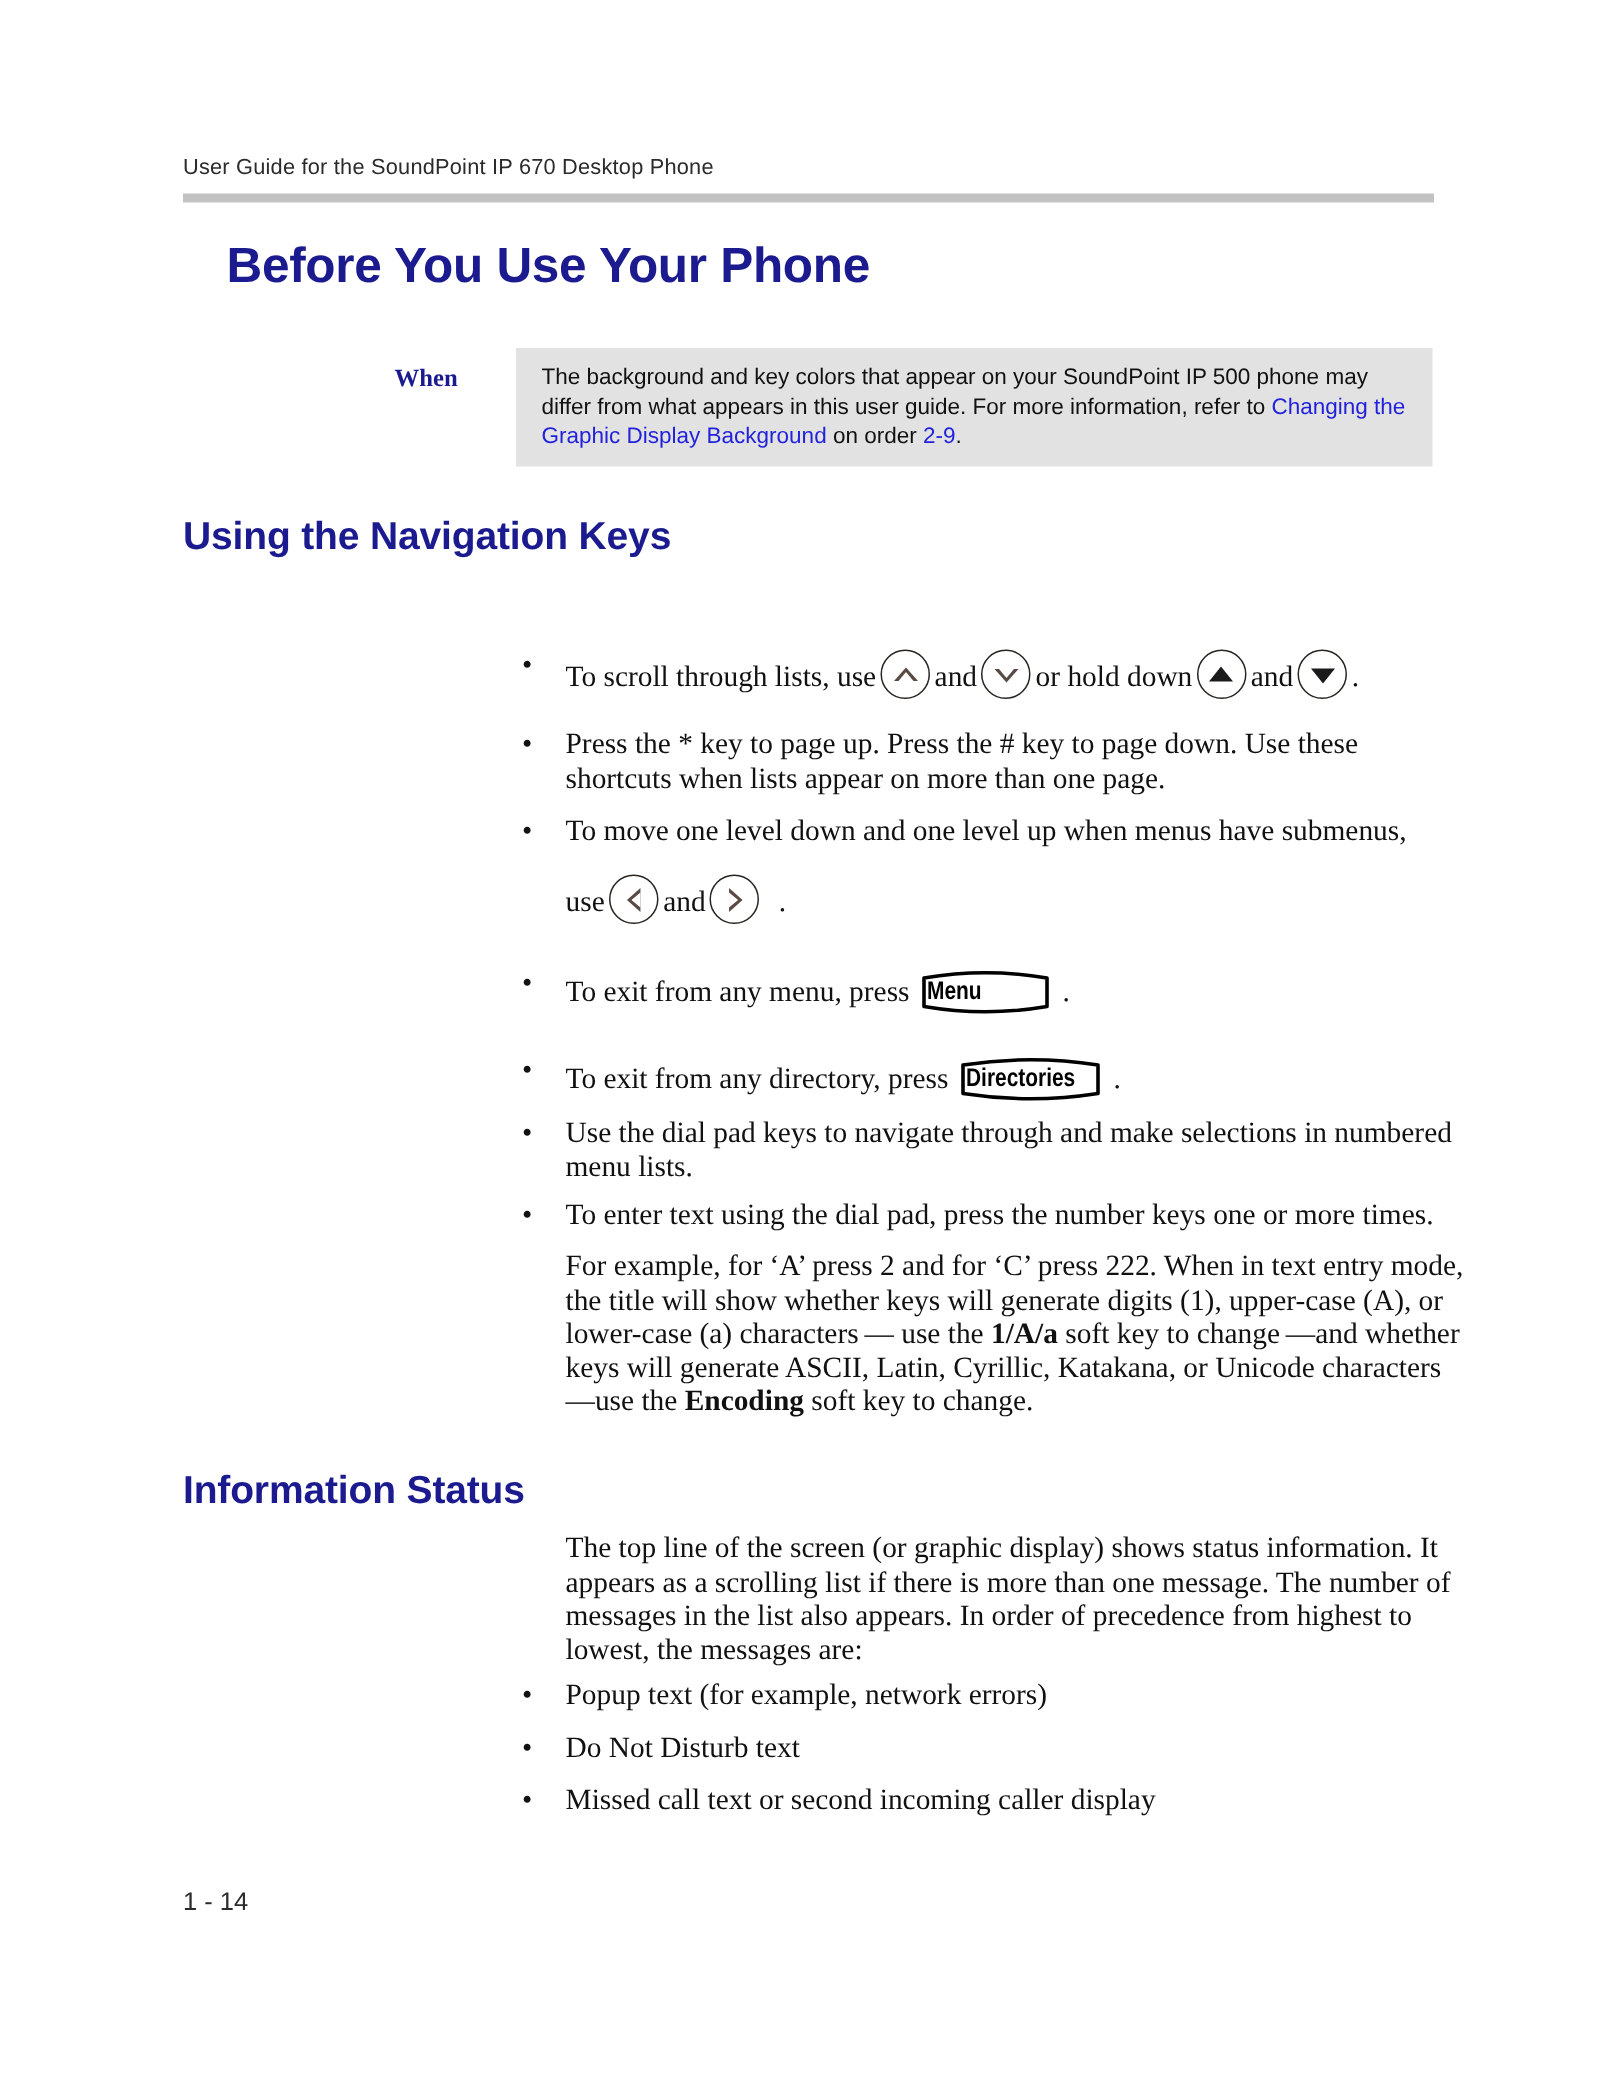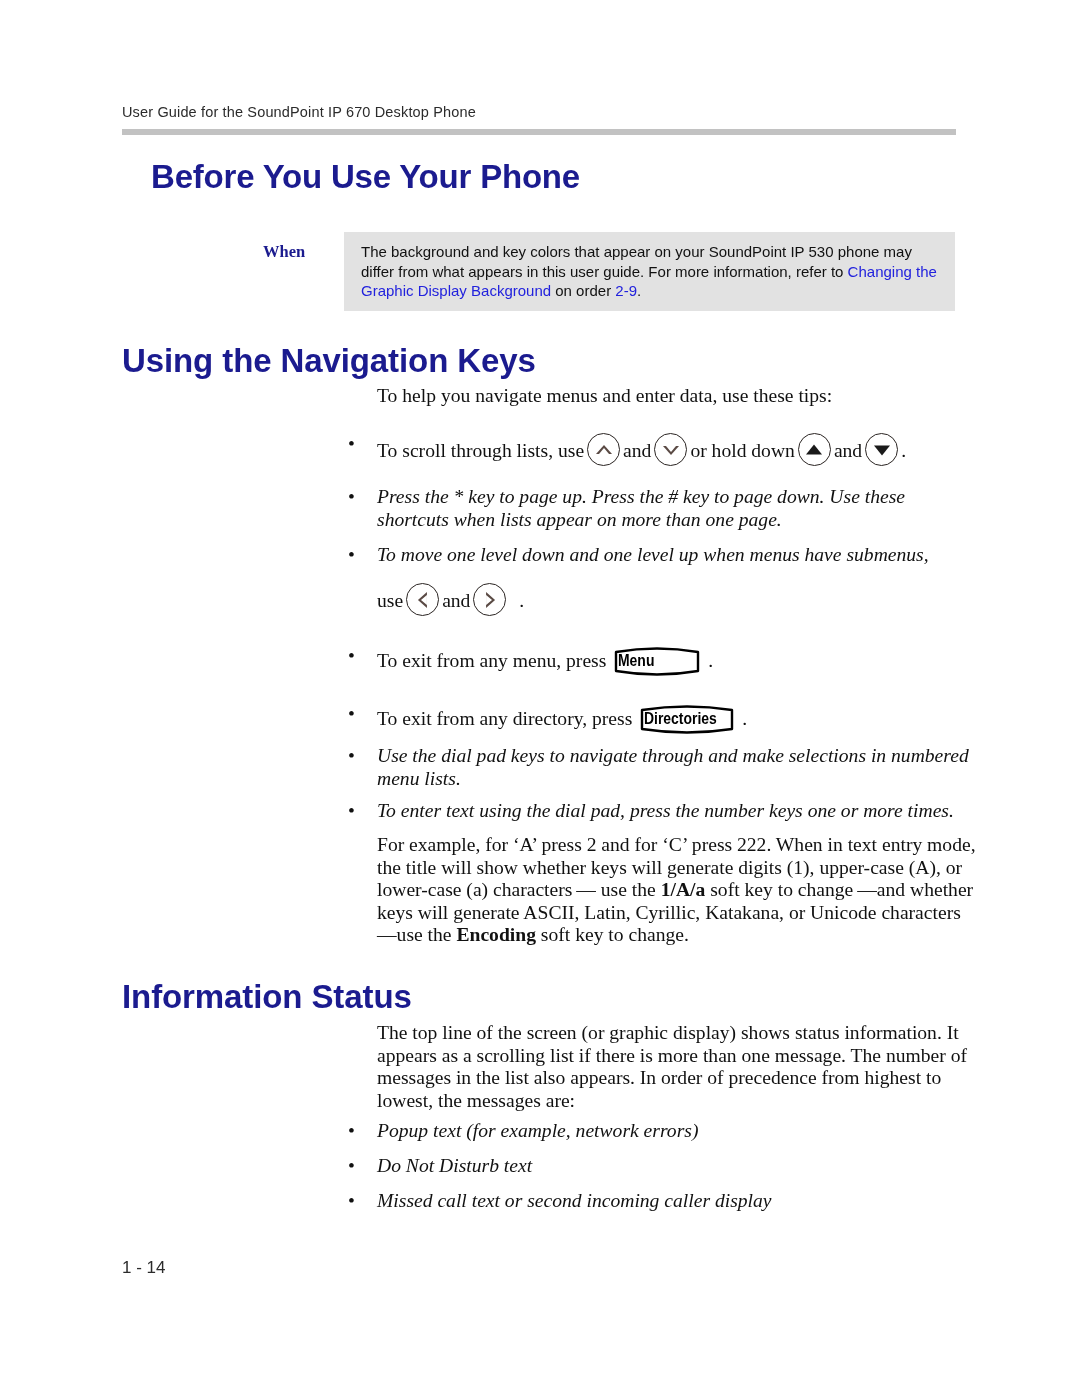--- a/index.html
+++ b/index.html
@@ -86,21 +86,21 @@
     color: #111111;
   }
   .note-text .link { color: #2222dd; }
 
   
   .section-heading {
     position: absolute;
     left: 122px;
     font-family: "Liberation Sans", "DejaVu Sans", sans-serif;
     font-weight: bold;
-    font-size: 33px;
+    font-size: 26px;
     letter-spacing: -0.1px;
     color: #1b1b8f;
     white-space: nowrap;
     text-align: center;
   }
   #heading-nav  { top: 342px; }
   #heading-info { top: 978px; }
 
   
   .body-text {
@@ -125,21 +125,21 @@
     color: #111111;
   }
   .bullet-body {
     position: absolute;
     left: 29px;
     top: 0px;
     font-size: 19.6px;
     line-height: 22.6px;
     color: #111111;
   }
-  .bullet-body.w1 { width: 600px; font-style: italic; }
+  .bullet-body.w1 { width: 600px; }
 
   .inline-run { white-space: nowrap; }
 
   
   .key-circle {
     display: inline-block;
     width: 31px;
     height: 31px;
     border: 1.6px solid #2a2422;
     border-radius: 50%;
@@ -270,26 +270,25 @@
 
 <div class="page">
 
   <div class="running-header">User Guide for the SoundPoint IP 670 Desktop Phone</div>
   <div class="header-rule"></div>
 
   <div class="chapter-title">Before You Use Your Phone</div>
 
   <div class="note-label">When</div>
   <div class="note-box">
-    <div class="note-text"><span>The background and key colors that appear on your SoundPoint IP 530 phone may differ from what appears in this user guide. For more information, refer to </span><span class="link">Changing the Graphic Display Background</span><span> on order </span><span class="link">2-9</span><span>.</span></div>
+    <div class="note-text"><span>The background and key colors that appear on your SoundPoint IP 500 phone may differ from what appears in this user guide. For more information, refer to </span><span class="link">Changing the Graphic Display Background</span><span> on order </span><span class="link">2-9</span><span>.</span></div>
   </div>
 
   <div class="section-heading" id="heading-nav">Using the Navigation Keys</div>
 
-  <div class="body-text wide" style="top:385px;">To help you navigate menus and enter data, use these tips:</div>
 
   <div class="bullet-row" style="top:433px;">
     <span class="bullet-dot">•</span>
     <span class="bullet-body inline-run"><span>To scroll through lists, use</span><span class="key-circle"><span class="tri tri-up-hollow"></span></span><span>and</span><span class="key-circle"><span class="tri tri-down-hollow"></span></span><span>or hold down</span><span class="key-circle"><span class="tri tri-up-solid"></span></span><span>and</span><span class="key-circle"><span class="tri tri-down-solid"></span></span><span>.</span></span>
   </div>
 
   <div class="bullet-row" style="top:486px;">
     <span class="bullet-dot">•</span>
     <span class="bullet-body w1"><span>Press the * key to page up. Press the # key to page down. Use these</span>
       <span>shortcuts when lists appear on more than one page.</span></span>

